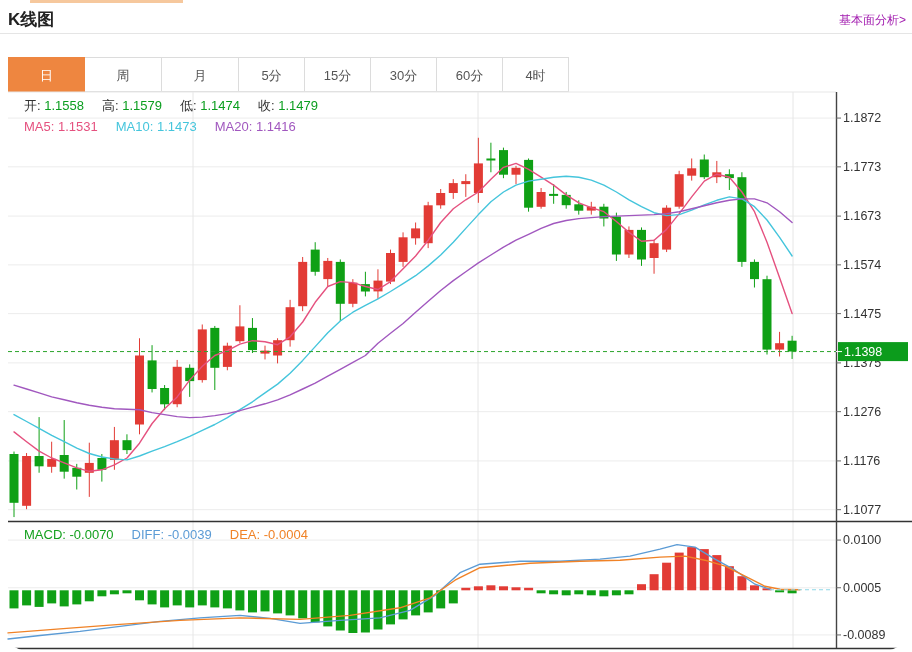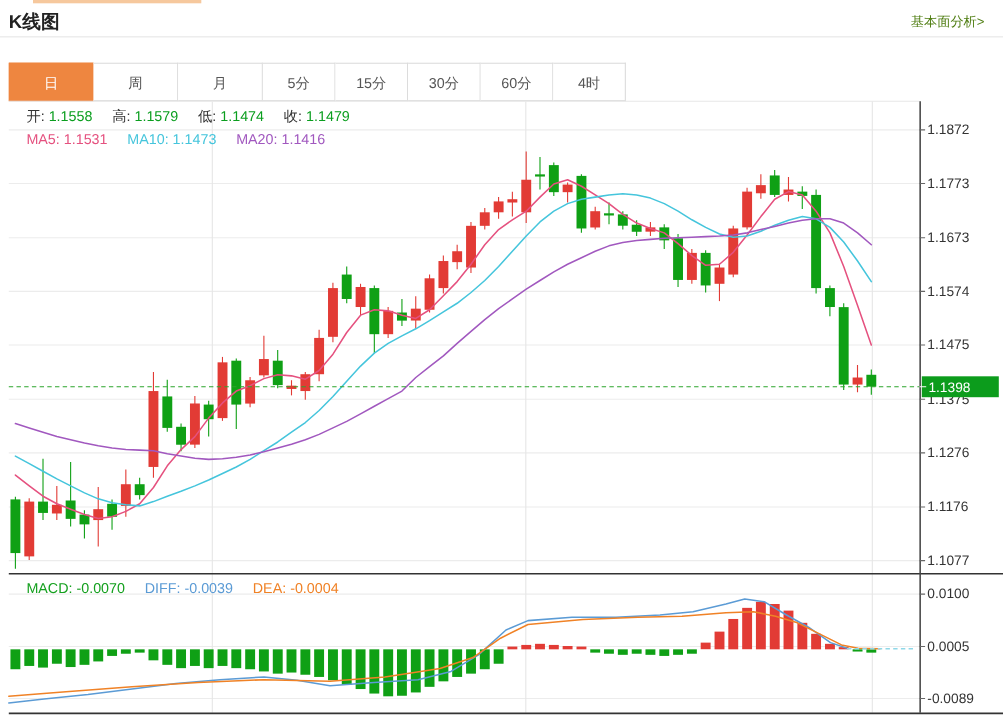--- a/index.html
+++ b/index.html
@@ -1,20 +1,20 @@
 <!DOCTYPE html>
 <html><head>
 <meta charset="utf-8">
 <style>
   * { margin:0; padding:0; box-sizing:border-box; }
   body { font-family:"Liberation Sans","DejaVu Sans",sans-serif; background:#fff; }
-  .page { position:relative; width:912px; height:652px; background:#fff; overflow:hidden; }
+  .page { position:relative; width:912px; height:652px; background:#fff; overflow:hidden;border-radius:32px; }
   .top-sliver { position:absolute; left:30px; top:0; width:153px; height:3px; background:#f6c89d; }
   .page-title { position:absolute; left:8px; top:8px; font-size:17px; font-weight:bold; color:#222; }
-  .fund-link { position:absolute; right:17px; top:12px; font-size:12px; color:#4d7c0f; cursor:pointer; }
+  .fund-link { position:absolute; right:6px; top:12px; font-size:12px; color:#a21caf; cursor:pointer; }
   .divider { position:absolute; left:0; top:33px; width:912px; height:1px; background:#e5e5e5; }
   .tabs { position:absolute; left:8px; top:57px; height:35px; display:flex; }
   .tab { height:35px; line-height:35px; text-align:center; font-size:13px; color:#555;
          background:#fff; border:1px solid #dcdcdc; border-left:none; cursor:pointer; }
   .tab:first-child { border-left:1px solid #dcdcdc; }
   .tab.w77 { width:77px; } .tab.w66 { width:66px; }
   .tab.active { background:#ee8640; border-color:#ee8640; color:#fff; }
   .info-row { position:absolute; left:24px; font-size:13px; white-space:nowrap; z-index:3; }
   .info-row .pair { margin-right:18px; }
   .info-row .lbl { color:#333; }

